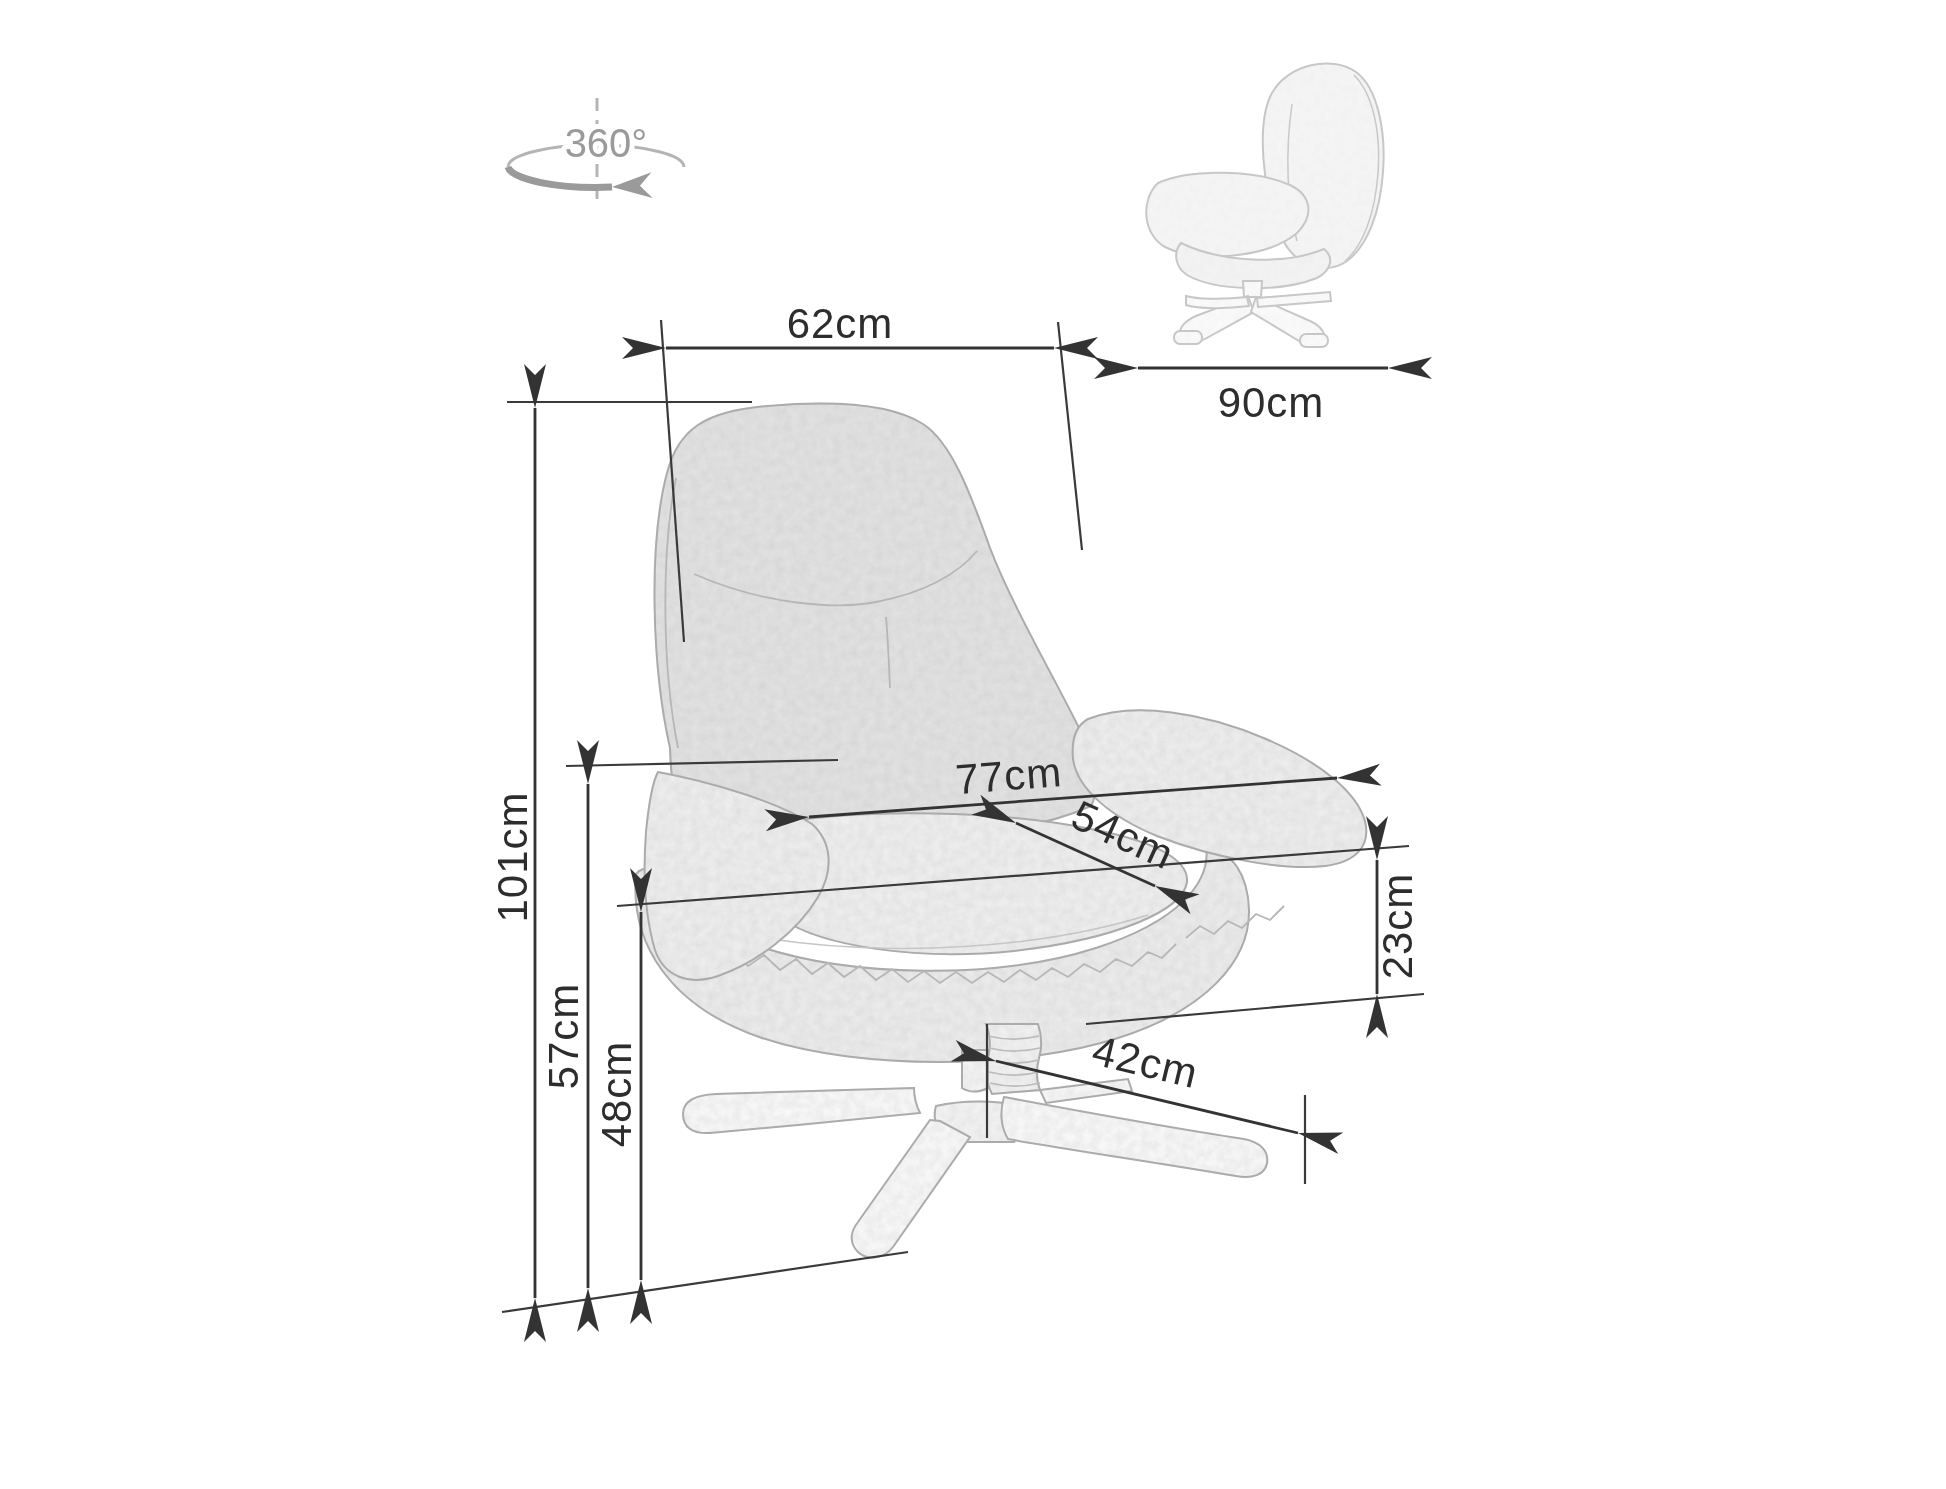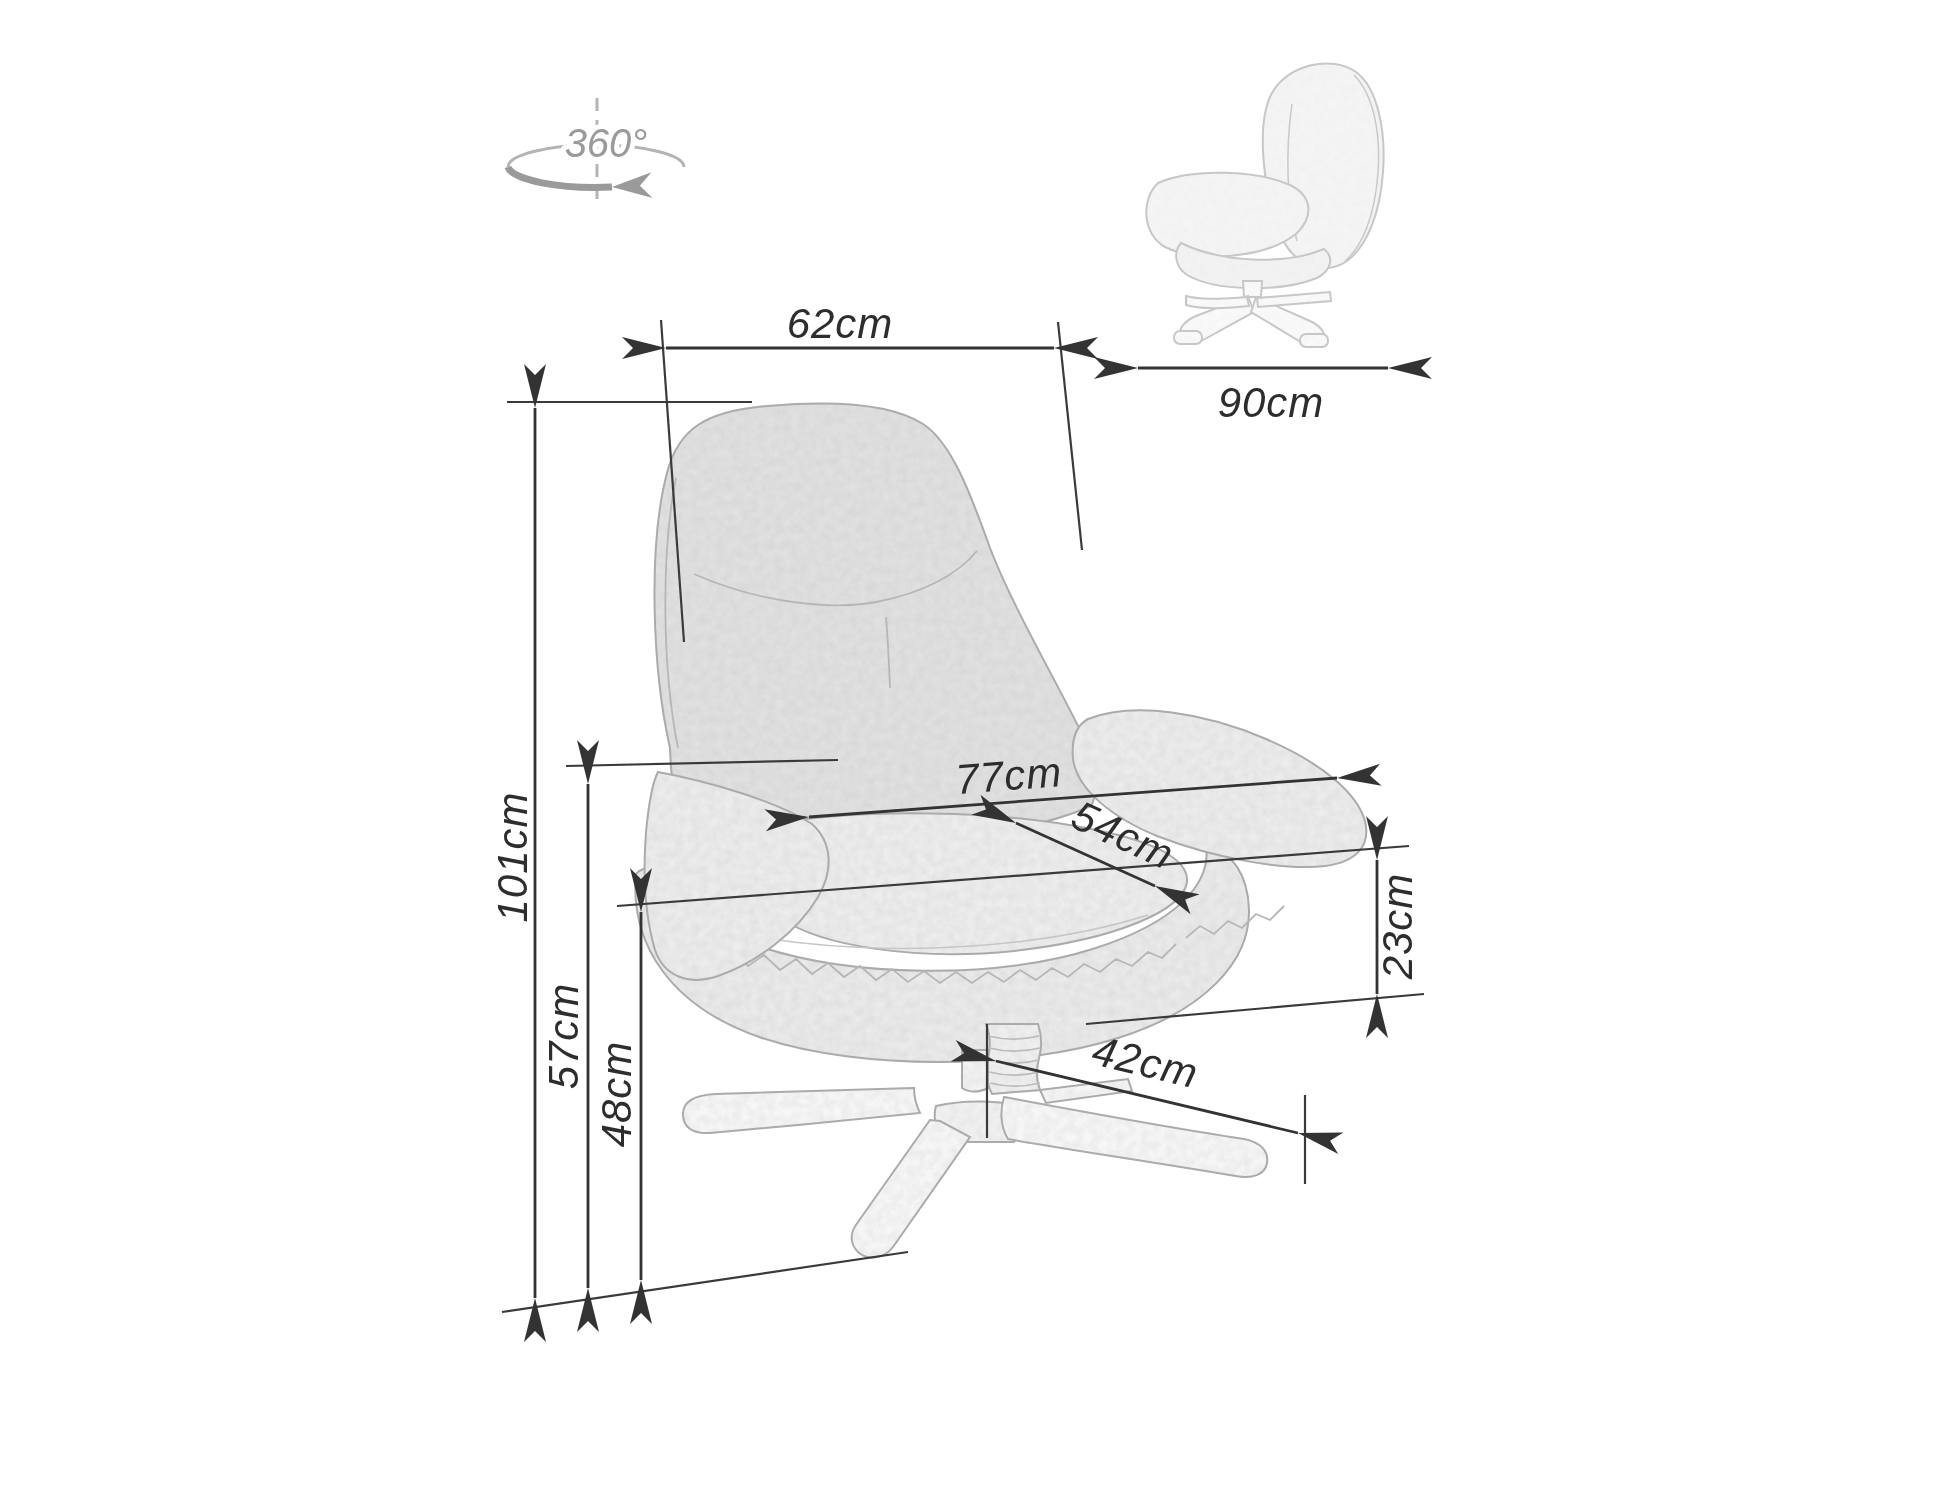--- a/index.html
+++ b/index.html
@@ -1,17 +1,17 @@
 <!DOCTYPE html>
 <html><head>
 <meta charset="utf-8">
 <style>
   html,body{margin:0;padding:0;background:#ffffff;}
   .stage{position:relative;width:1588px;height:1489px;background:#ffffff;overflow:hidden;
-         font-family:"Liberation Sans", sans-serif;font-style:italic;}
+         font-family:"Liberation Sans", sans-serif;}
   .stage svg{position:absolute;left:0;top:0;}
   text{font-family:"Liberation Sans", sans-serif;}
   .dim-label{font-size:42px;fill:#2d2d2d;letter-spacing:1px;}
   .rot-label{font-size:40px;fill:#9a9a9a;paint-order:stroke;stroke:#ffffff;stroke-width:10px;stroke-linejoin:round;}
   .dimline{stroke:#333333;stroke-width:2.8;fill:none;}
   .extline{stroke:#3a3a3a;stroke-width:2.2;fill:none;}
   .sketch{stroke:#ababab;stroke-width:2;}
   .sketch-light{stroke:#c8c8c8;stroke-width:2;}
   .seam{stroke:#b8b8b8;stroke-width:1.8;fill:none;}
   .seam2{stroke:#c9c9c9;stroke-width:1.5;fill:none;}

